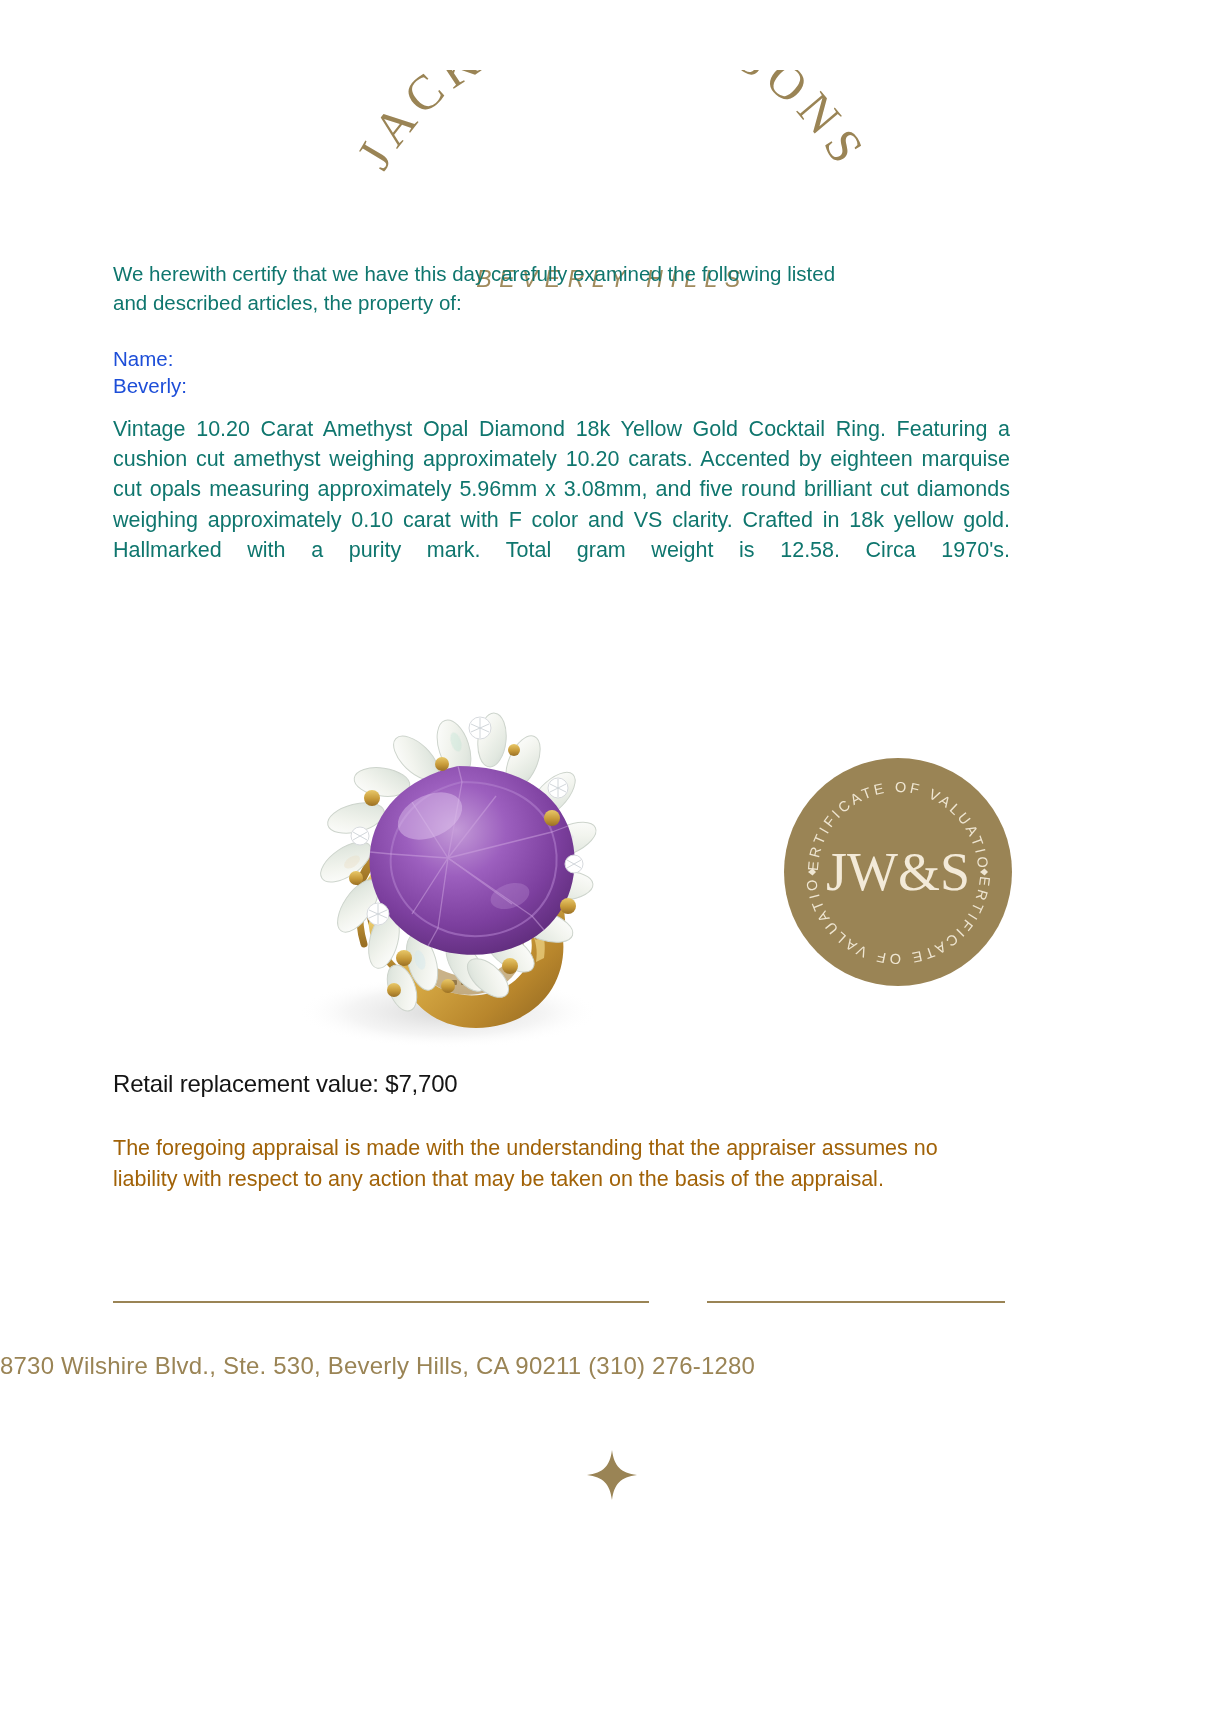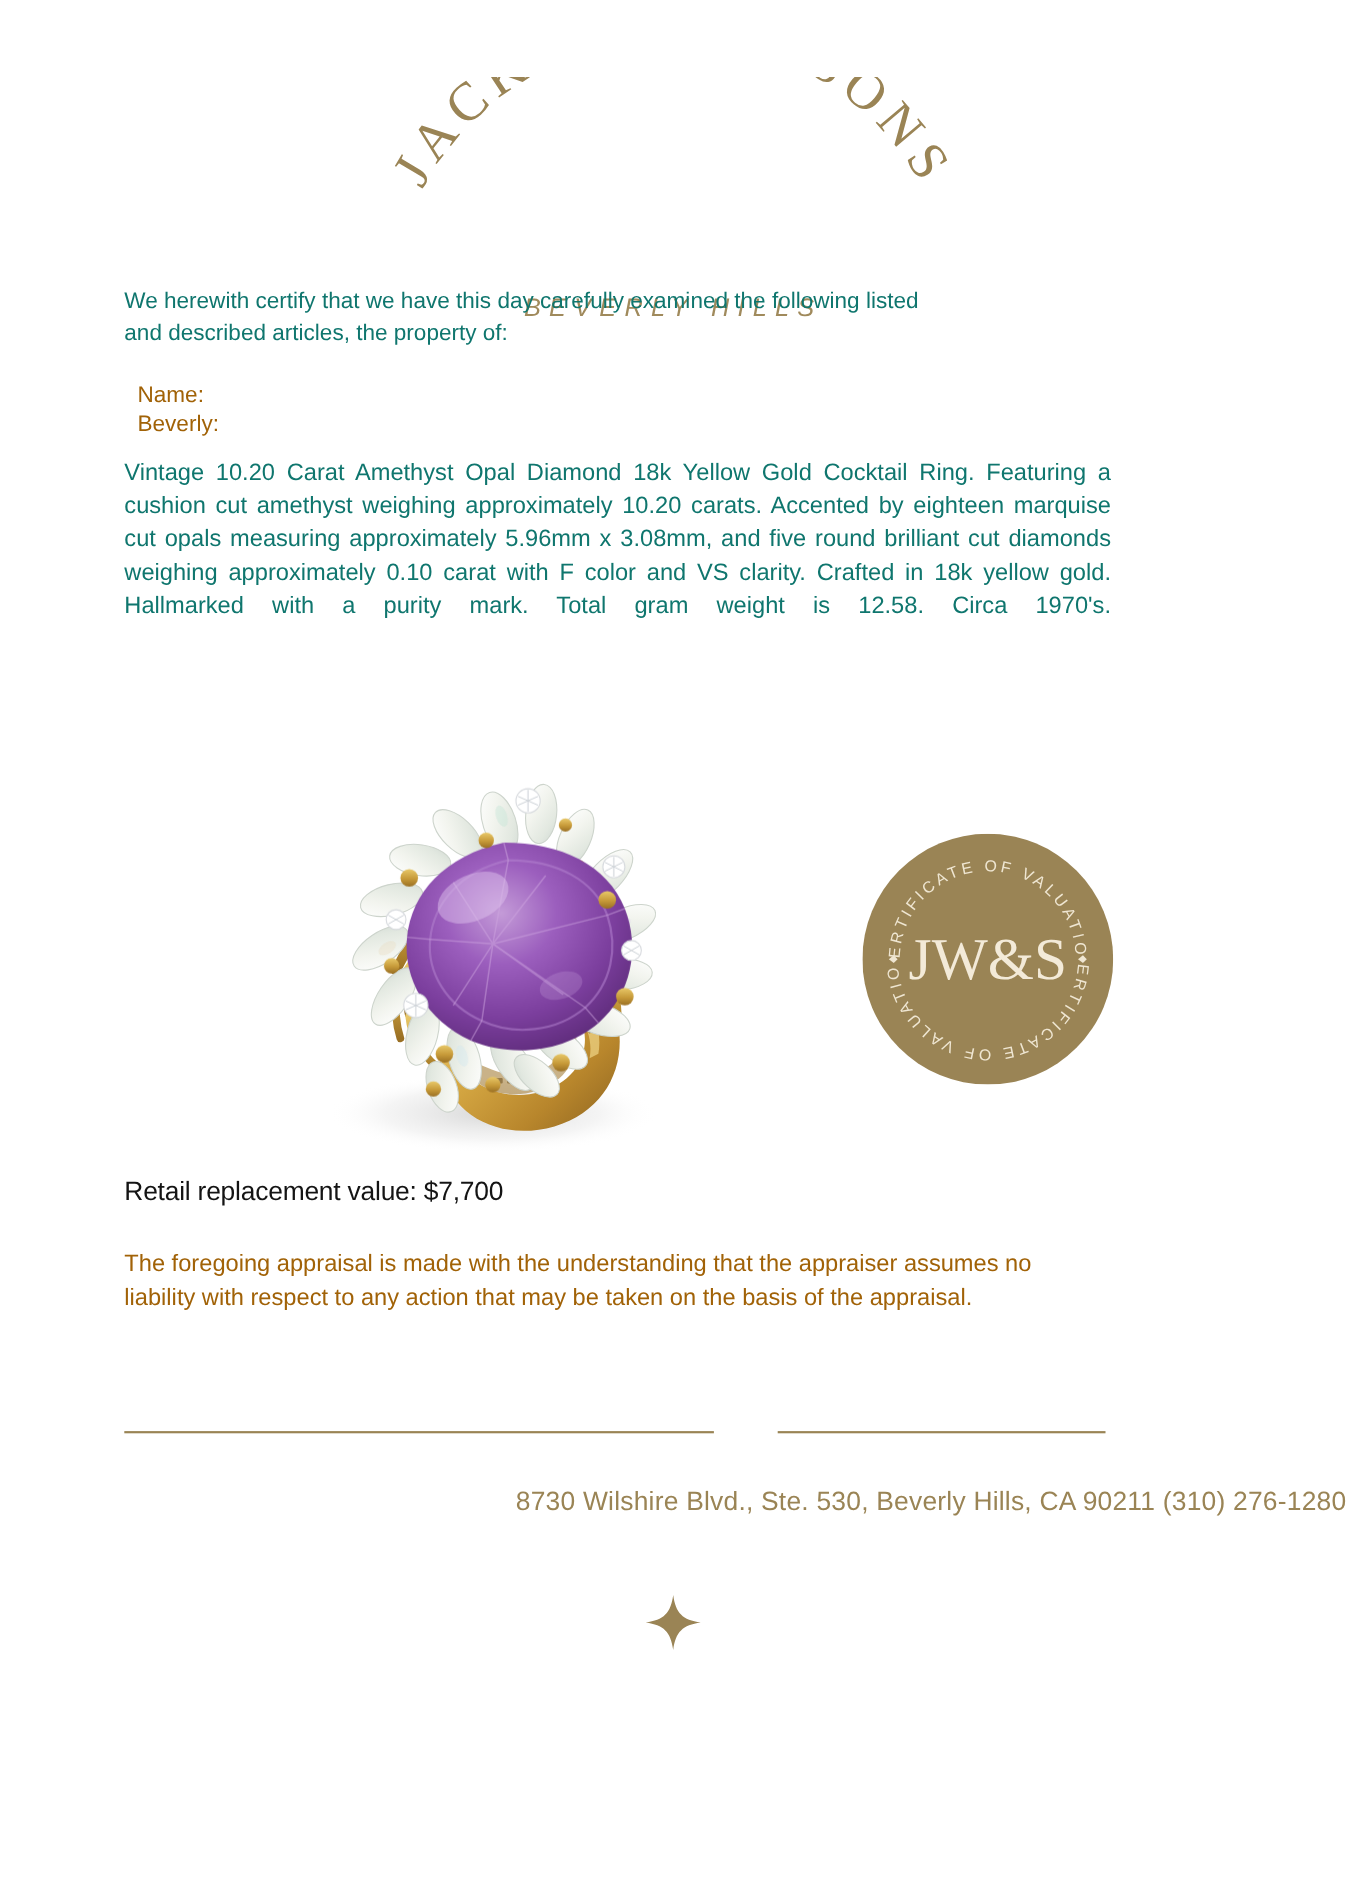--- a/index.html
+++ b/index.html
@@ -22,21 +22,21 @@
     font-size:23px; letter-spacing:7.5px;
     color:#a08a5c; font-weight:400;font-style:italic;
   }
 
   .intro {
     position:absolute; top:259px; left:113px; width:760px;
     font-size:20.5px; line-height:29px; color:#0f766e;
   }
   .fields {
     position:absolute; top:345px; left:113px; width:500px;
-    font-size:20.5px; line-height:27px; color:#a16207;margin-left:12px;
+    font-size:20.5px; line-height:27px; color:#1d4ed8;
   }
   .desc {
     position:absolute; top:414px; left:113px; width:897px;
     font-size:21.5px; line-height:30.2px; color:#0f766e;
     text-align:justify; text-justify:inter-word;
   }
   .desc::after { content:""; display:inline-block; width:100%; }
 
   
   .ring-photo {
@@ -60,21 +60,21 @@
     font-size:21.5px; line-height:31px; color:#a16207;
   }
 
   
   .sig-rule-left  { position:absolute; top:1301px; left:113px; width:536px; height:2px; background:#9a8455; }
   .sig-rule-right { position:absolute; top:1301px; left:707px; width:298px; height:2px; background:#9a8455; }
 
   
   .footer-address {
     position:absolute; top:1352px; left:0; width:1224px;
-    text-align:right;
+    text-align:left;
     font-size:24px; letter-spacing:0.2px; color:#9a8455;
   }
   .footer-star { position:absolute; top:1448px; left:50%; transform:translateX(-50%); }
 </style>
 </head>
 <body>
 
 <div class="logo-block">
   <div class="logo-arc">
     <svg width="560" height="180" viewBox="0 0 560 180" xmlns="http://www.w3.org/2000/svg">

